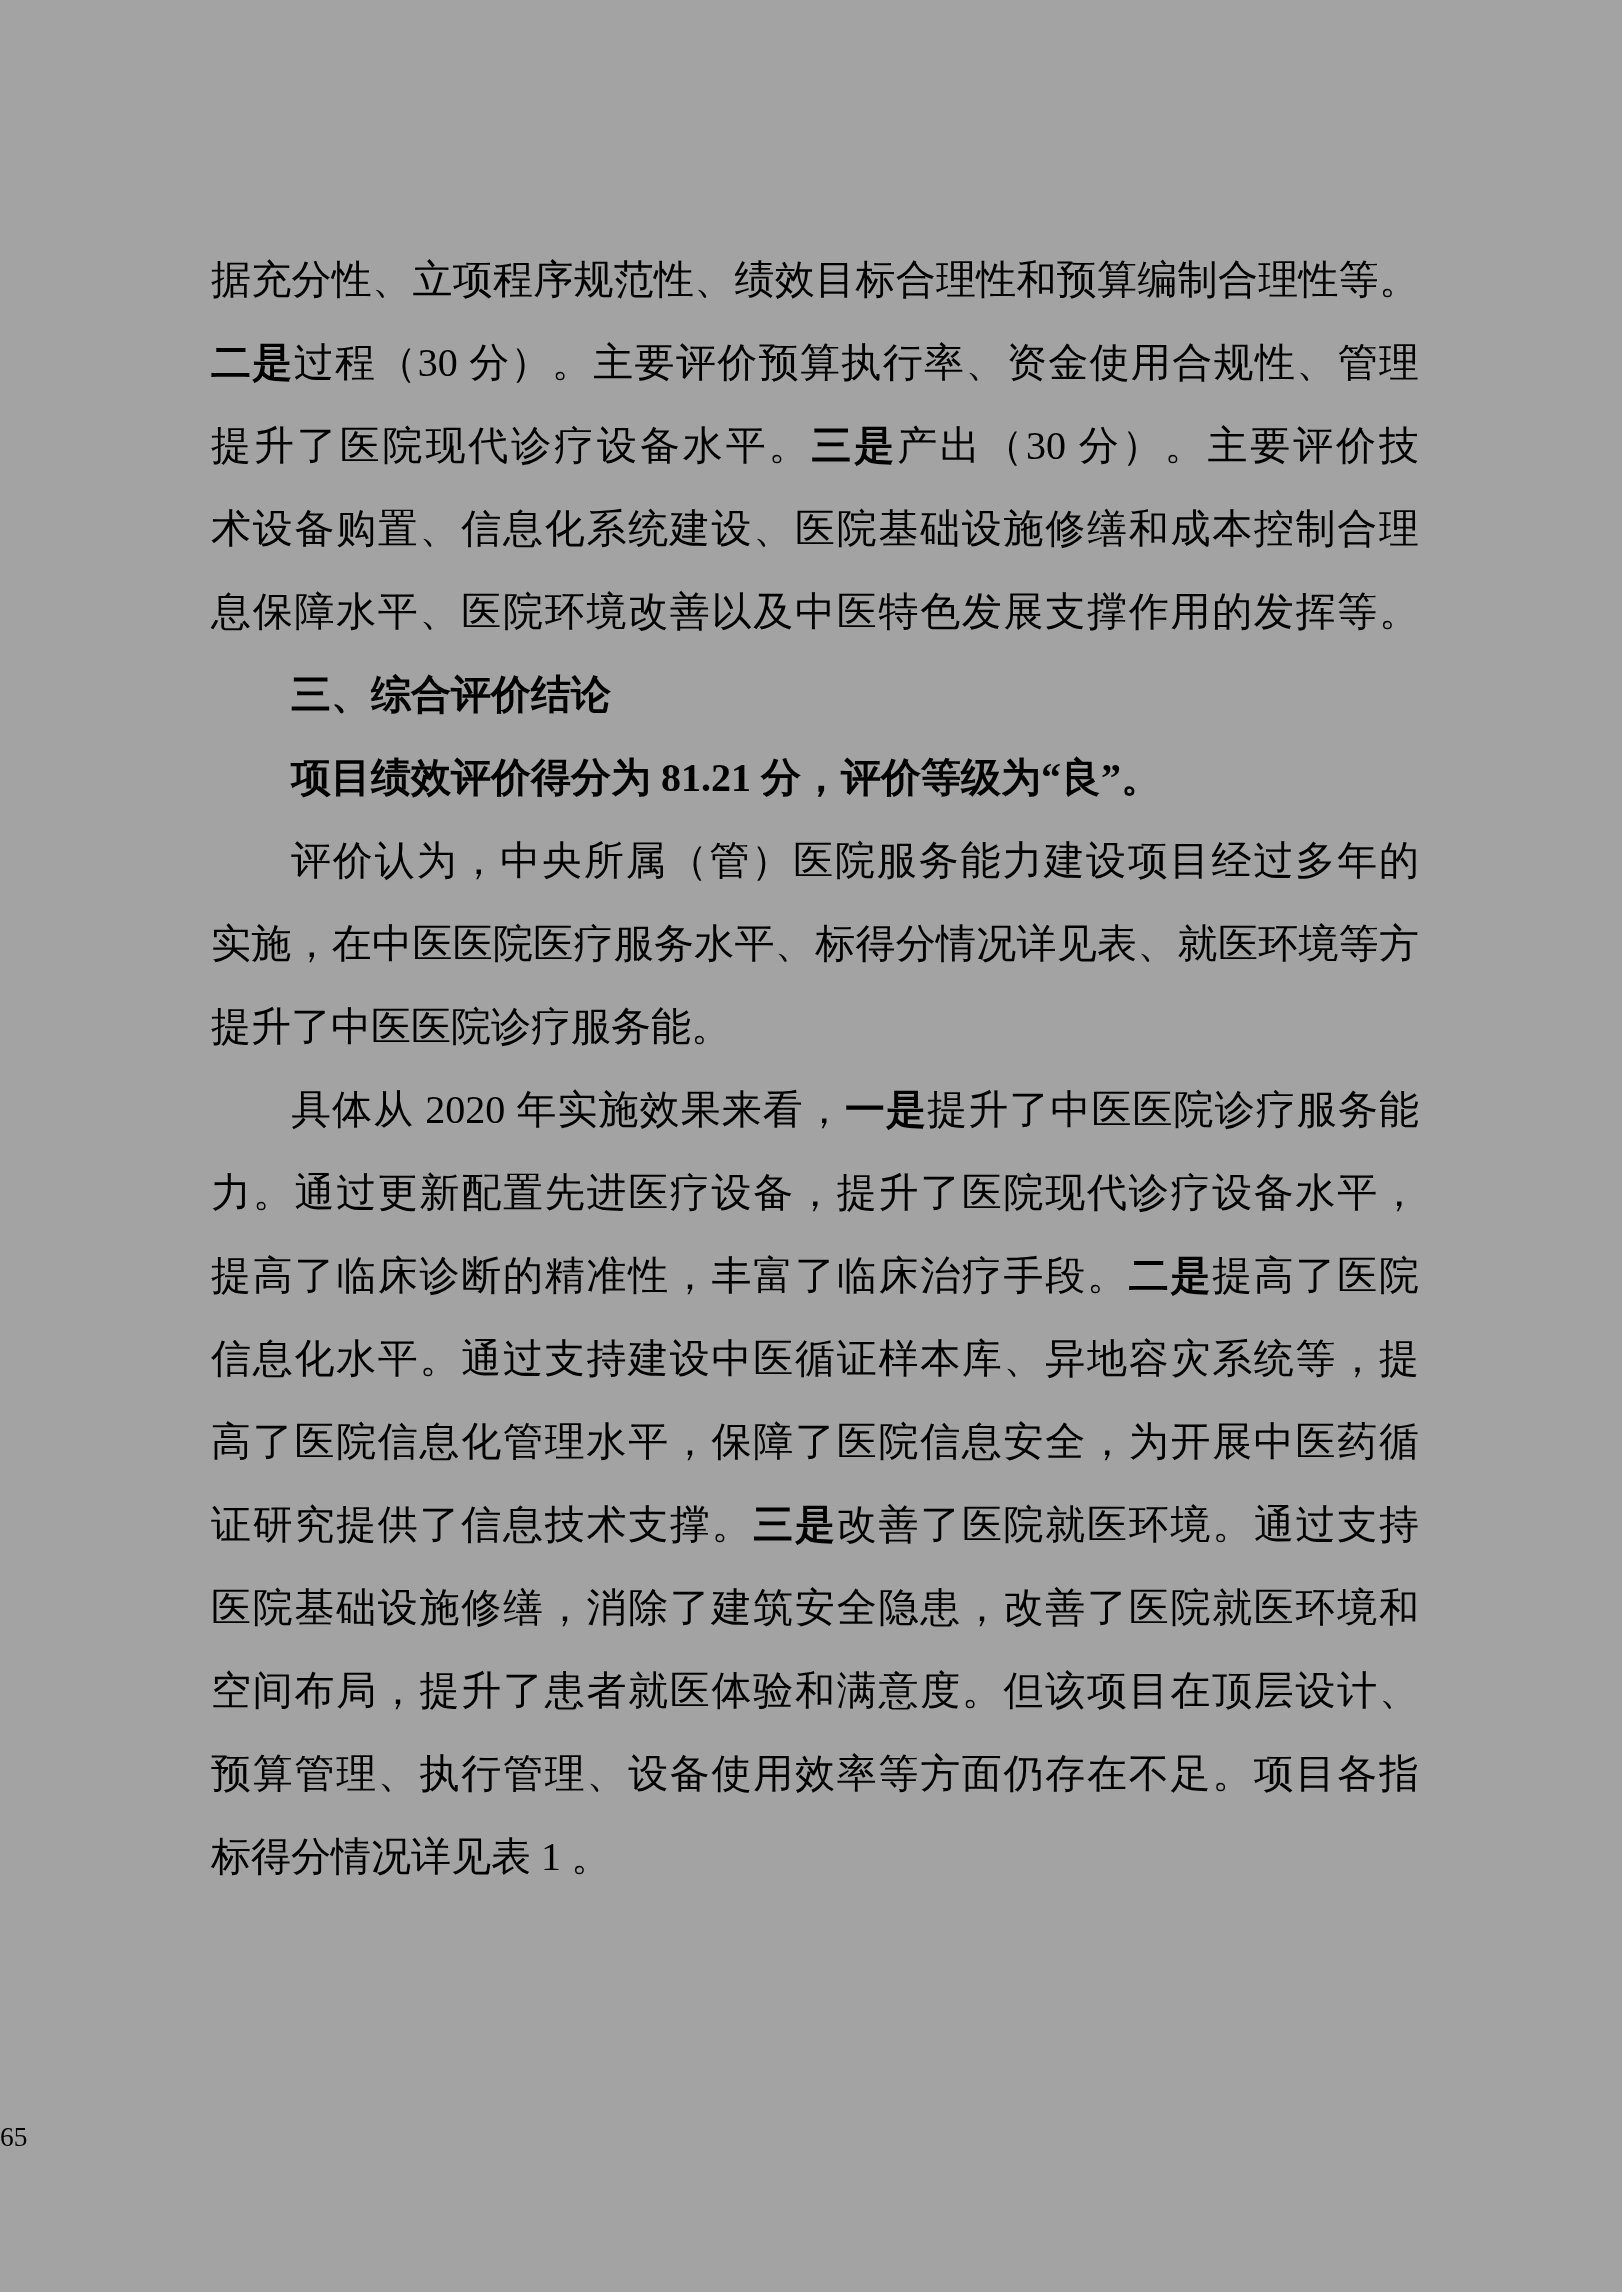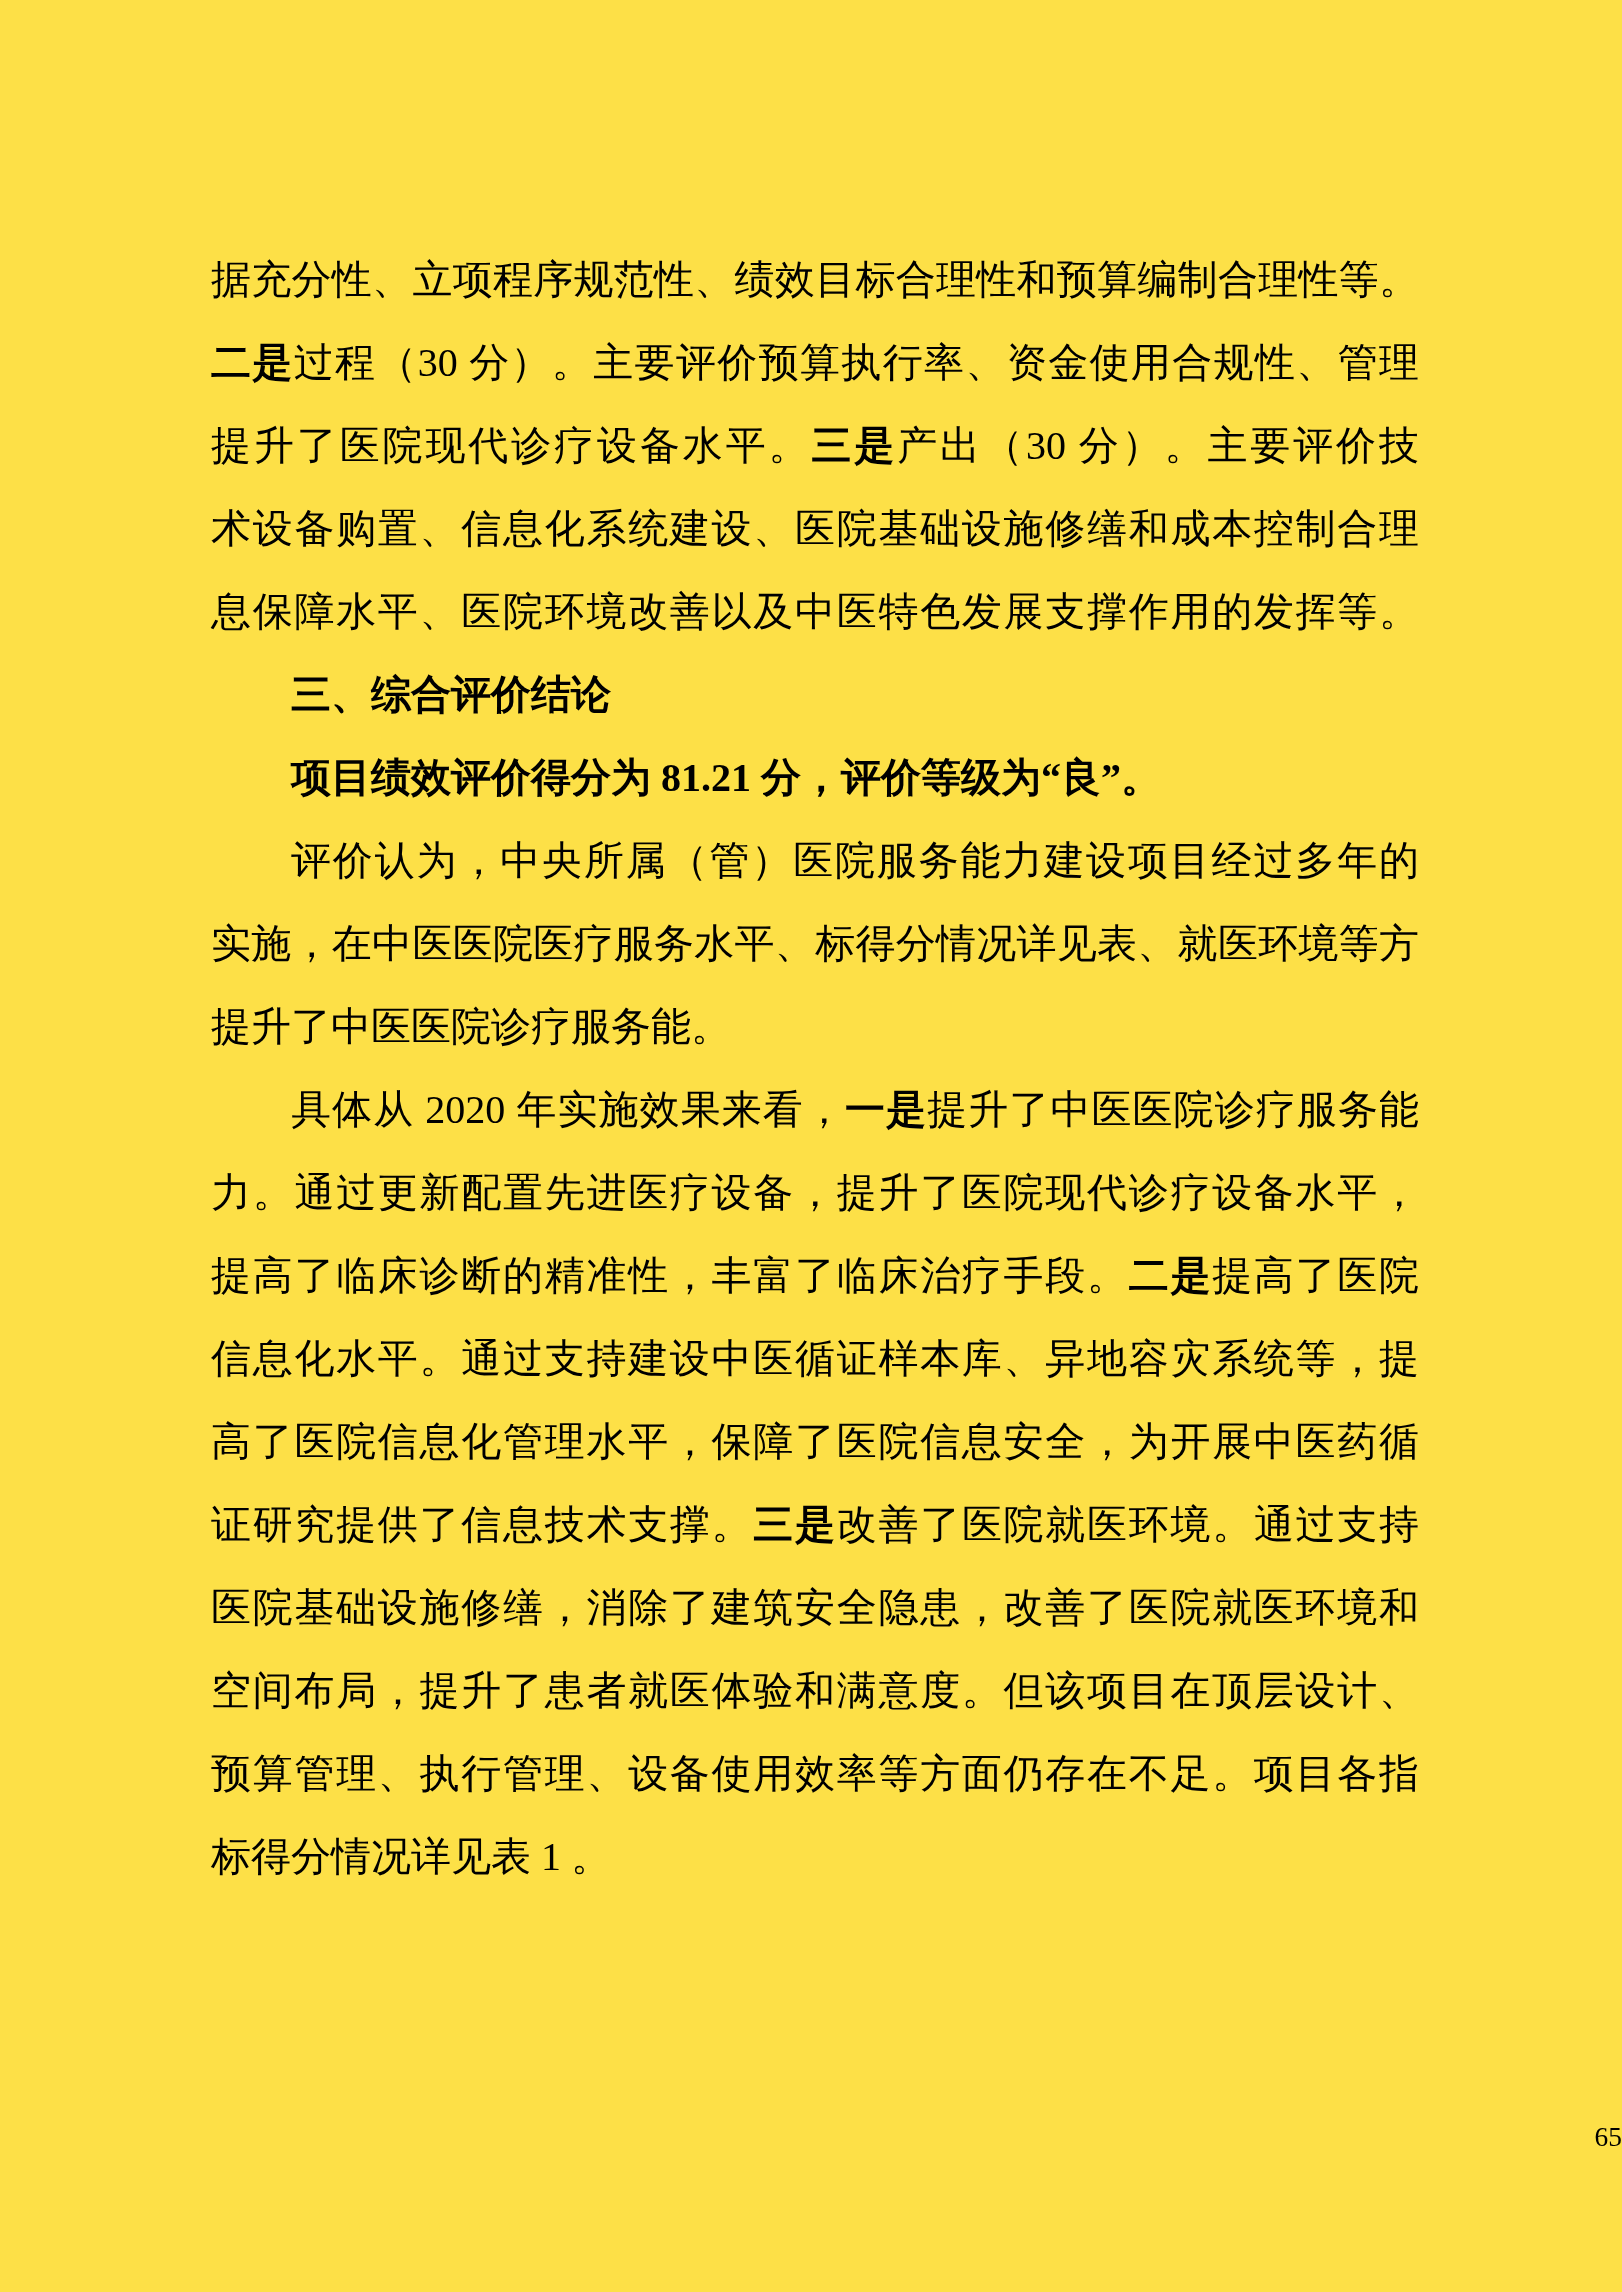--- a/index.html
+++ b/index.html
@@ -4,21 +4,21 @@
 <style>
   html, body {
     margin: 0;
     padding: 0;
     background: #ffffff;
   }
   .page {
     position: relative;
     width: 1622px;
     height: 2293px;
-    background: #fde047;
+    background: #a3a3a3;
     overflow: hidden;
     font-family: "Liberation Serif", "DejaVu Serif", serif;
     color: #000000;
   }
   .text-block {
     position: absolute;
     left: 211px;
     top: 238px;
     width: 1208px;
   }
@@ -39,21 +39,21 @@
   }
   .line .b {
     font-weight: bold;
     text-align: center;
   }
   .page-number {
     position: absolute;
     left: 0;
     width: 1622px;
     top: 2120px;
-    text-align: right;
+    text-align: left;
     font-size: 27.4px;
     line-height: 35px;
     font-family: "Liberation Serif", "DejaVu Serif", serif;
     color: #000000;
   }
 </style>
 </head>
 <body>
 
 <div class="page">

